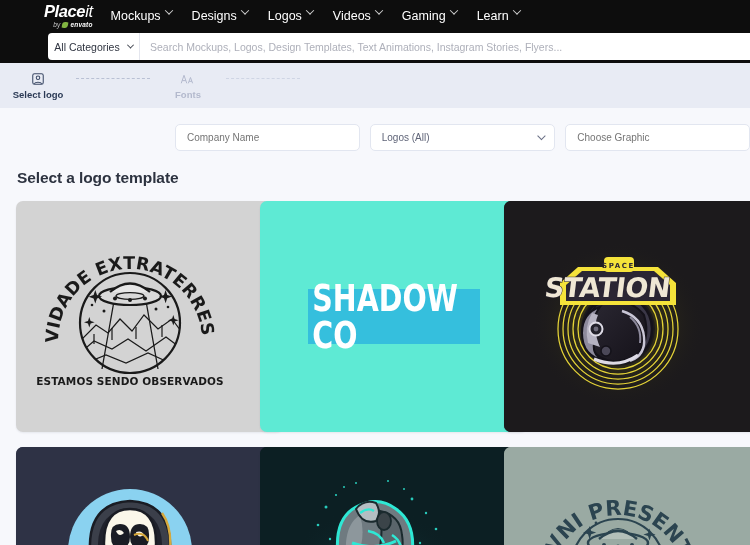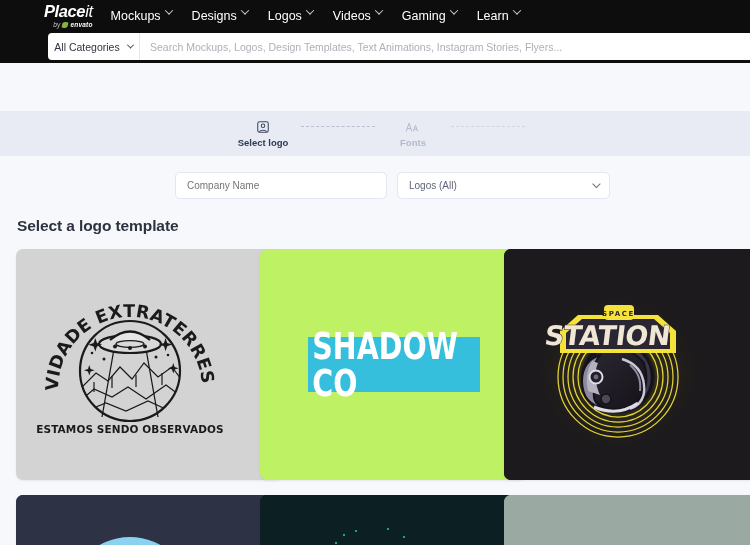--- a/index.html
+++ b/index.html
@@ -116,23 +116,22 @@
     outline: none;
   }
   .search-input::placeholder { color: #aeb0ba; }
 
   
   .stepper {
     height: 45px;
     background: #e8ebf4;
     display: flex;
     align-items: center;
-    justify-content: center;
+    justify-content: flex-start;
     gap: 0px;
-    margin-top: 48px;
   }
   .step {
     display: flex;
     flex-direction: column;
     align-items: center;
     justify-content: center;
     gap: 3px;
     cursor: pointer;
     width: 76px;
   }
@@ -200,21 +199,21 @@
     border-radius: 7px;
     overflow: hidden;
     position: relative;
     cursor: pointer;
     box-shadow: 0 1px 2px rgba(30,35,60,.08);
   }
 
   
   .c1 { background: #d3d3d3; }
   
-  .c2 { background: #bef264; display:flex; align-items:center; justify-content:center; }
+  .c2 { background: #5eead4; display:flex; align-items:center; justify-content:center; }
   .shadow-band {
     background: #35bfdd;
     width: 172px; height: 55px;
     display: flex; align-items: center; justify-content: center;
   }
   .shadow-txt {
     font-family: "DejaVu Sans", sans-serif;
     font-weight: 700;
     font-size: 30px;
     color: #ffffff;
@@ -311,20 +310,21 @@
 </div>
 
 <div class="main">
 
   <div class="fields">
     <input class="field company" type="text" placeholder="Company Name" style="">
     <div class="field logos">
       <span>Logos (All)</span>
       <span class="chev-g"></span>
     </div>
+    <input class="field graphic" type="text" placeholder="Choose Graphic" style="">
   </div>
 
   <div class="section-title">Select a logo template</div>
 
   <div class="grid">
 
     <div class="card c1">
       <svg width="229" height="231" viewBox="0 0 229 231">
         <defs>
           <path id="arc1" d="M 42 140 A 72 72 0 0 1 186 140"></path>

